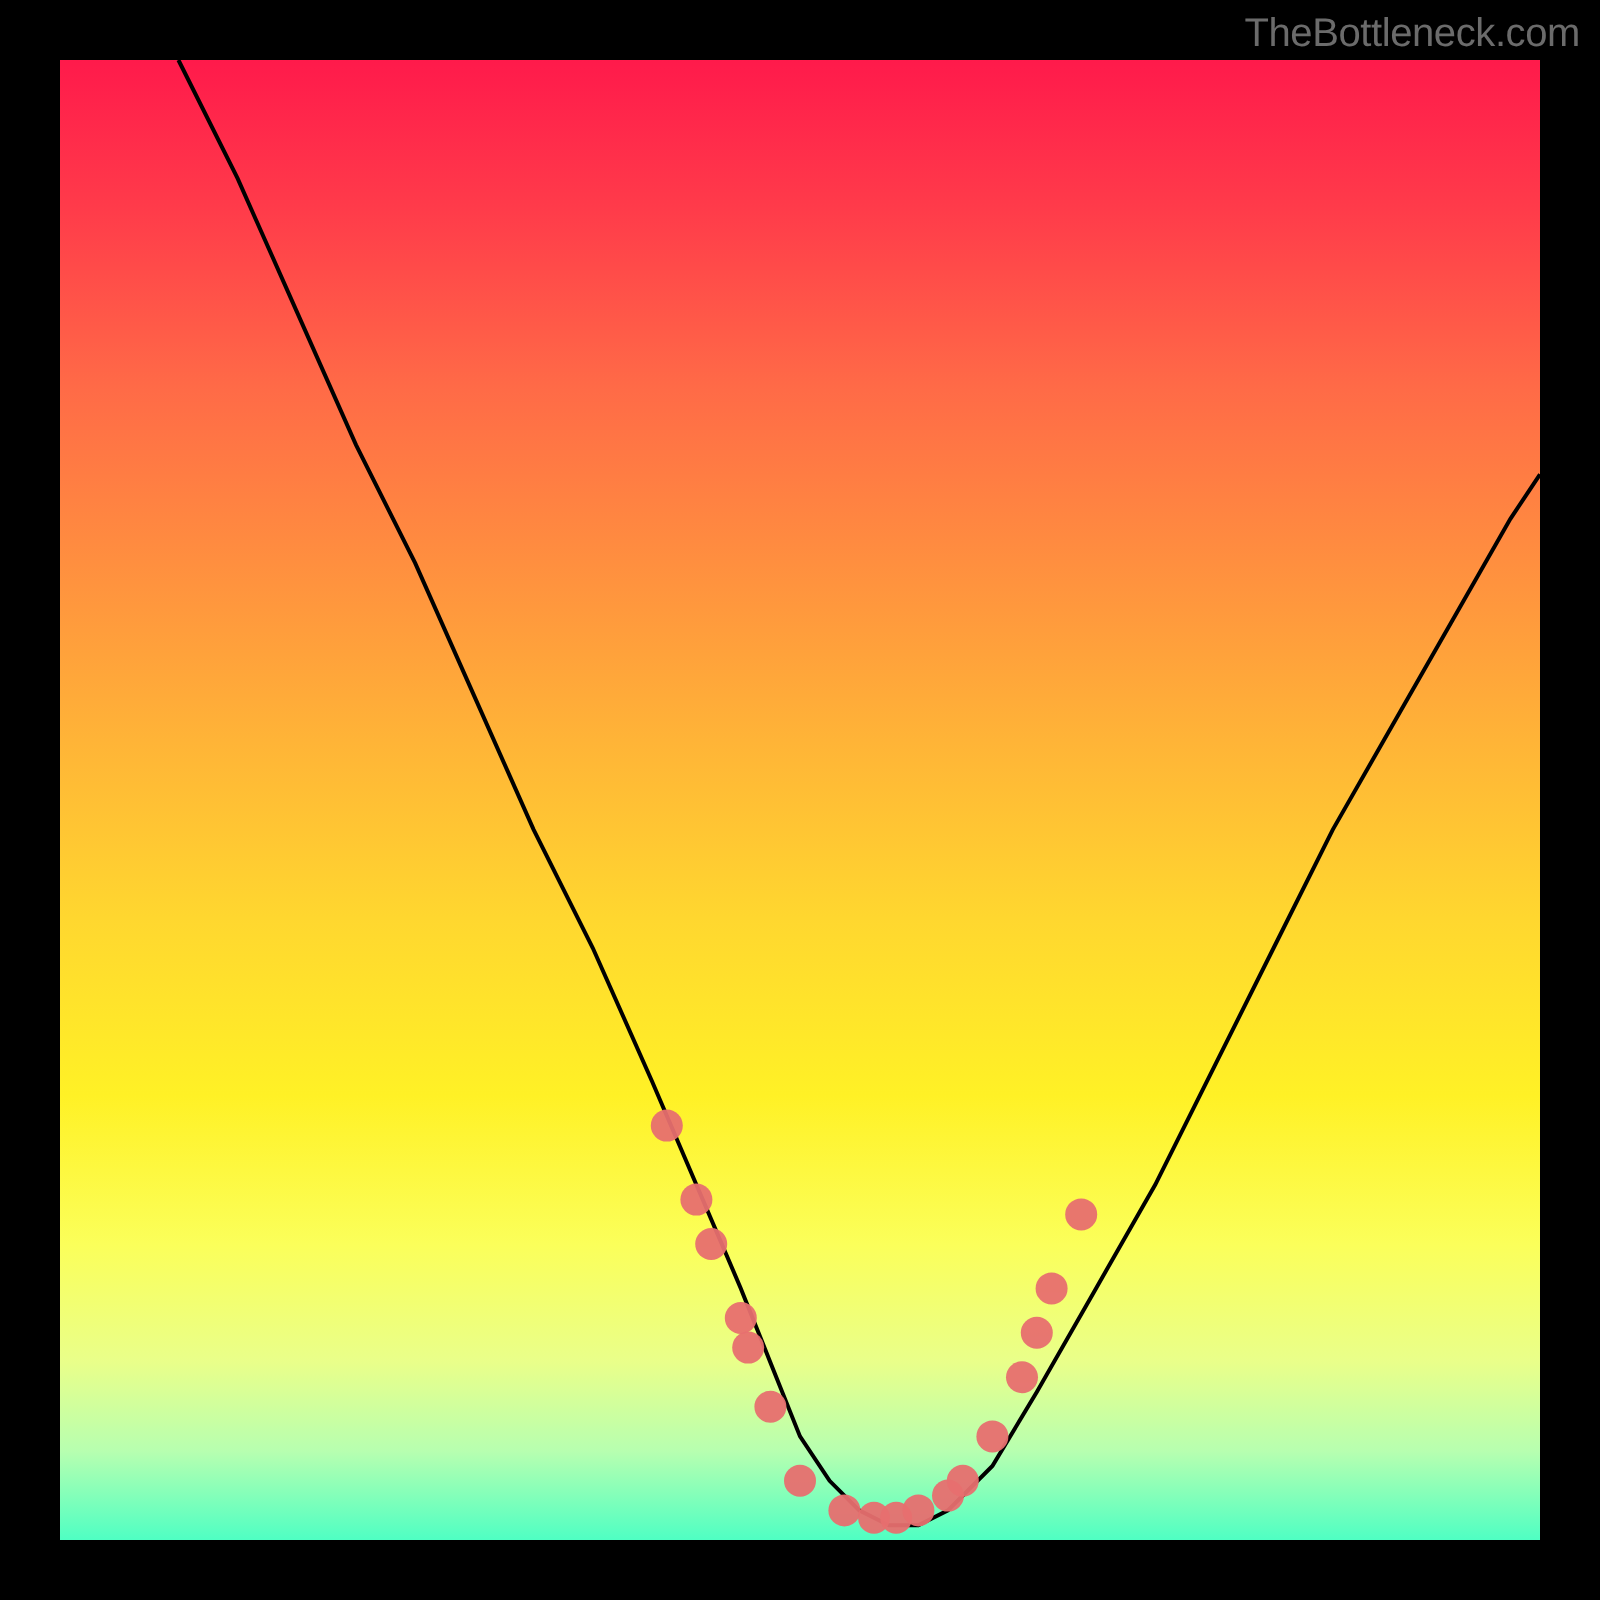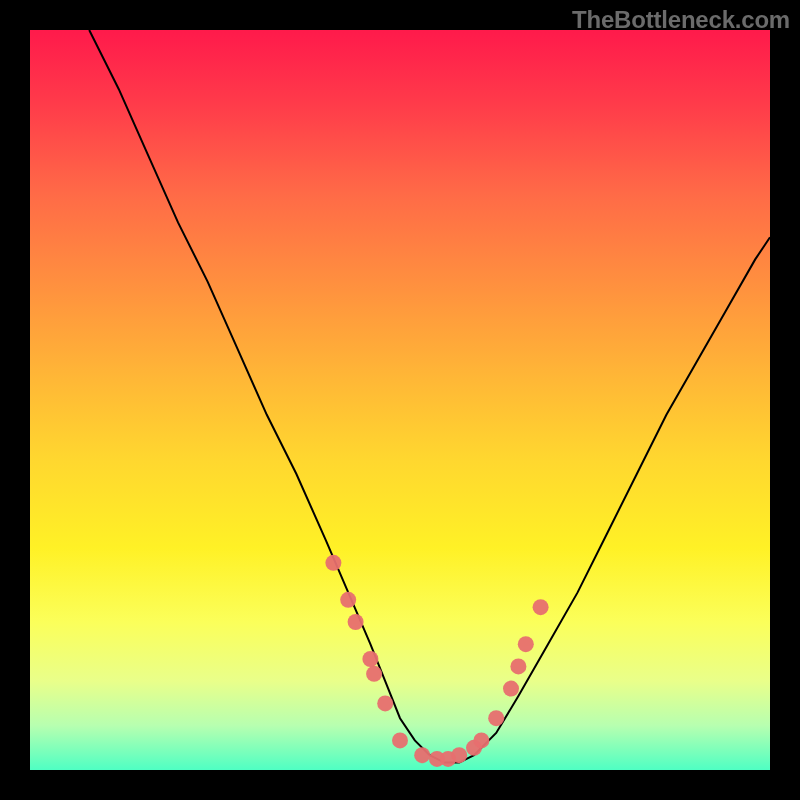--- a/index.html
+++ b/index.html
@@ -26,22 +26,22 @@
       #fff126 70%,
       #fbff5a 80%,
       #e9ff8a 88%,
       #b7ffb0 94%,
       #4fffc3 100%);
   }
   .watermark {
     position: absolute;
     top: 6px;
     right: 10px;
-    font-size: 24px;
-    font-weight: 700;
+    font-size: 20px;
+    font-weight: 400;
     color: #6b6b6b;
     letter-spacing: -0.2px;
     z-index: 5;
   }
   svg.plot {
     position: absolute;
     left: 0;
     top: 0;
     width: 740px;
     height: 740px;

